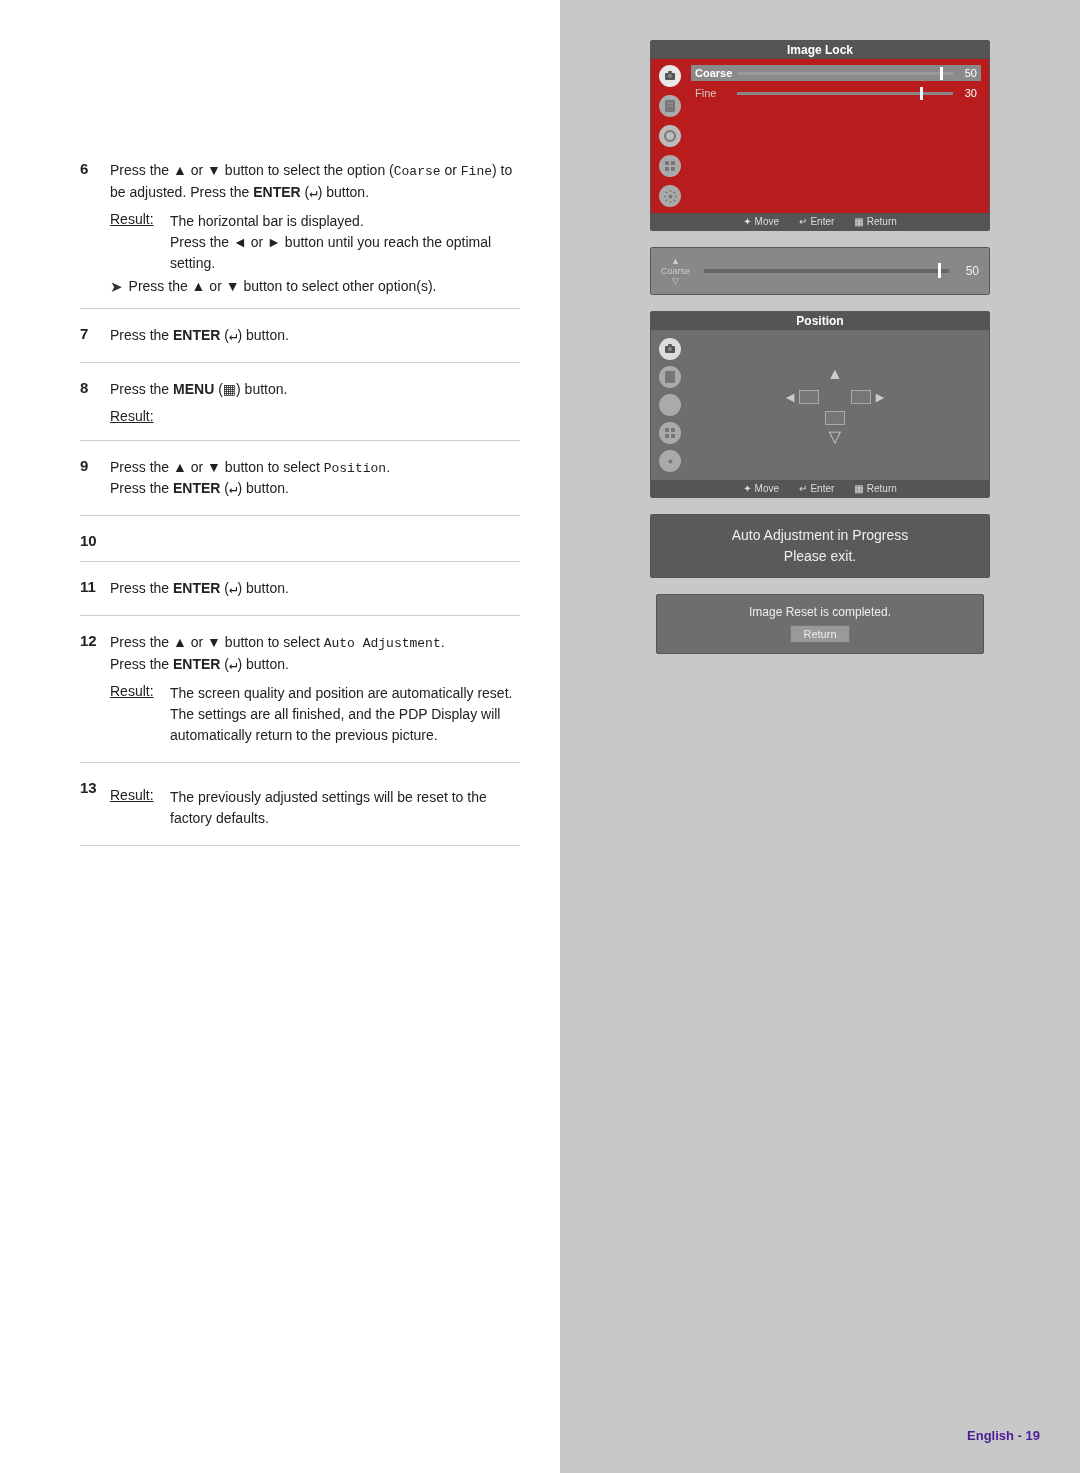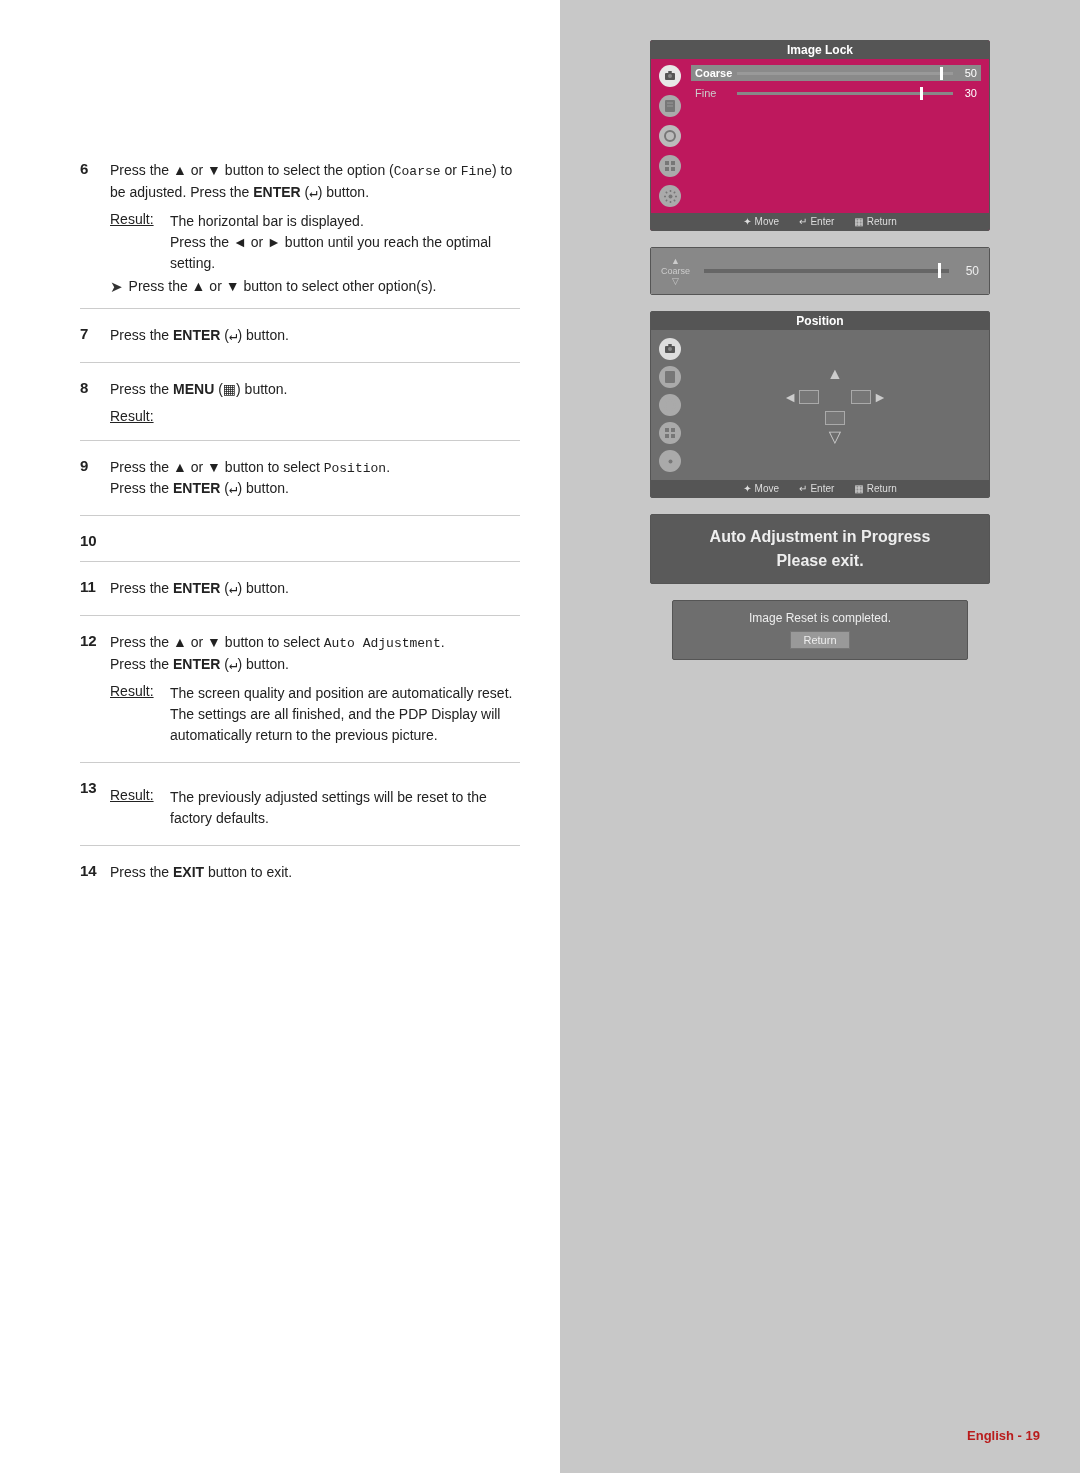--- a/index.html
+++ b/index.html
@@ -92,21 +92,21 @@
     .diagram-box {
       width: 380px;
       background: #888;
       border: 1px solid #555;
       border-radius: 2px;
       overflow: hidden;
     }
 
     
     .diag-image-lock {
-      background: #be185d;
+      background: #b91c1c;
     }
     .diag-title-bar {
       background: #555;
       color: #fff;
       text-align: center;
       font-size: 12px;
       font-weight: bold;
       padding: 2px 0;
     }
     .diag-body {
@@ -237,23 +237,23 @@
       margin-right: 8px;
     }
 
     
     .diag-auto-adjust {
       background: #5a5a5a;
       text-align: center;
       padding: 10px;
     }
     .diag-auto-adjust p {
-      font-size: 16px;
+      font-size: 14px;
       color: #eee;
-      font-weight: bold;
+      font-weight: normal;
       line-height: 1.5;
     }
 
     
     .diag-image-reset {
       background: #6e6e6e;
       text-align: center;
       padding: 10px;
     }
     .diag-image-reset p {
@@ -270,21 +270,21 @@
       color: #eee;
     }
 
     
     .page-footer {
       position: absolute;
       bottom: 30px;
       right: 40px;
       font-size: 13px;
       font-weight: bold;
-      color: #b91c1c;
+      color: #4c1d95;
     }
   </style>
 </head>
 <body>
 
 <div class="page-container">
 
   <div class="left-content">
 
     <div class="step">
@@ -367,26 +367,20 @@
       <div class="step-content">
         <div class="result-block">
           <span class="result-label">Result:</span>
           <span class="result-text">
             The previously adjusted settings will be reset to the factory defaults.
           </span>
         </div>
       </div>
     </div>
 
-    <div class="step" style="border-bottom:none;">
-      <div class="step-number">14</div>
-      <div class="step-content">
-        <p>Press the <strong>EXIT</strong> button to exit.</p>
-      </div>
-    </div>
 
   </div>
 
   <div class="right-sidebar">
 
     <div class="diagram-box diag-image-lock" style="width:340px;">
       <div class="diag-title-bar">Image Lock</div>
       <div class="diag-body">
 
         <div class="diag-icons-col">
@@ -565,21 +559,21 @@
           <span>Return</span>
         </div>
       </div>
     </div>
 
     <div class="diagram-box diag-auto-adjust" style="width:340px;">
       <p>Auto Adjustment in Progress</p>
       <p>Please exit.</p>
     </div>
 
-    <div class="diagram-box diag-image-reset" style="width:296px;">
+    <div class="diagram-box diag-image-reset" style="width:328px;">
       <p>Image Reset is completed.</p>
       <div class="diag-return-btn">Return</div>
     </div>
 
   </div>
 </div>
 
 <div class="page-footer">English - 19</div>
 
 </body></html>

